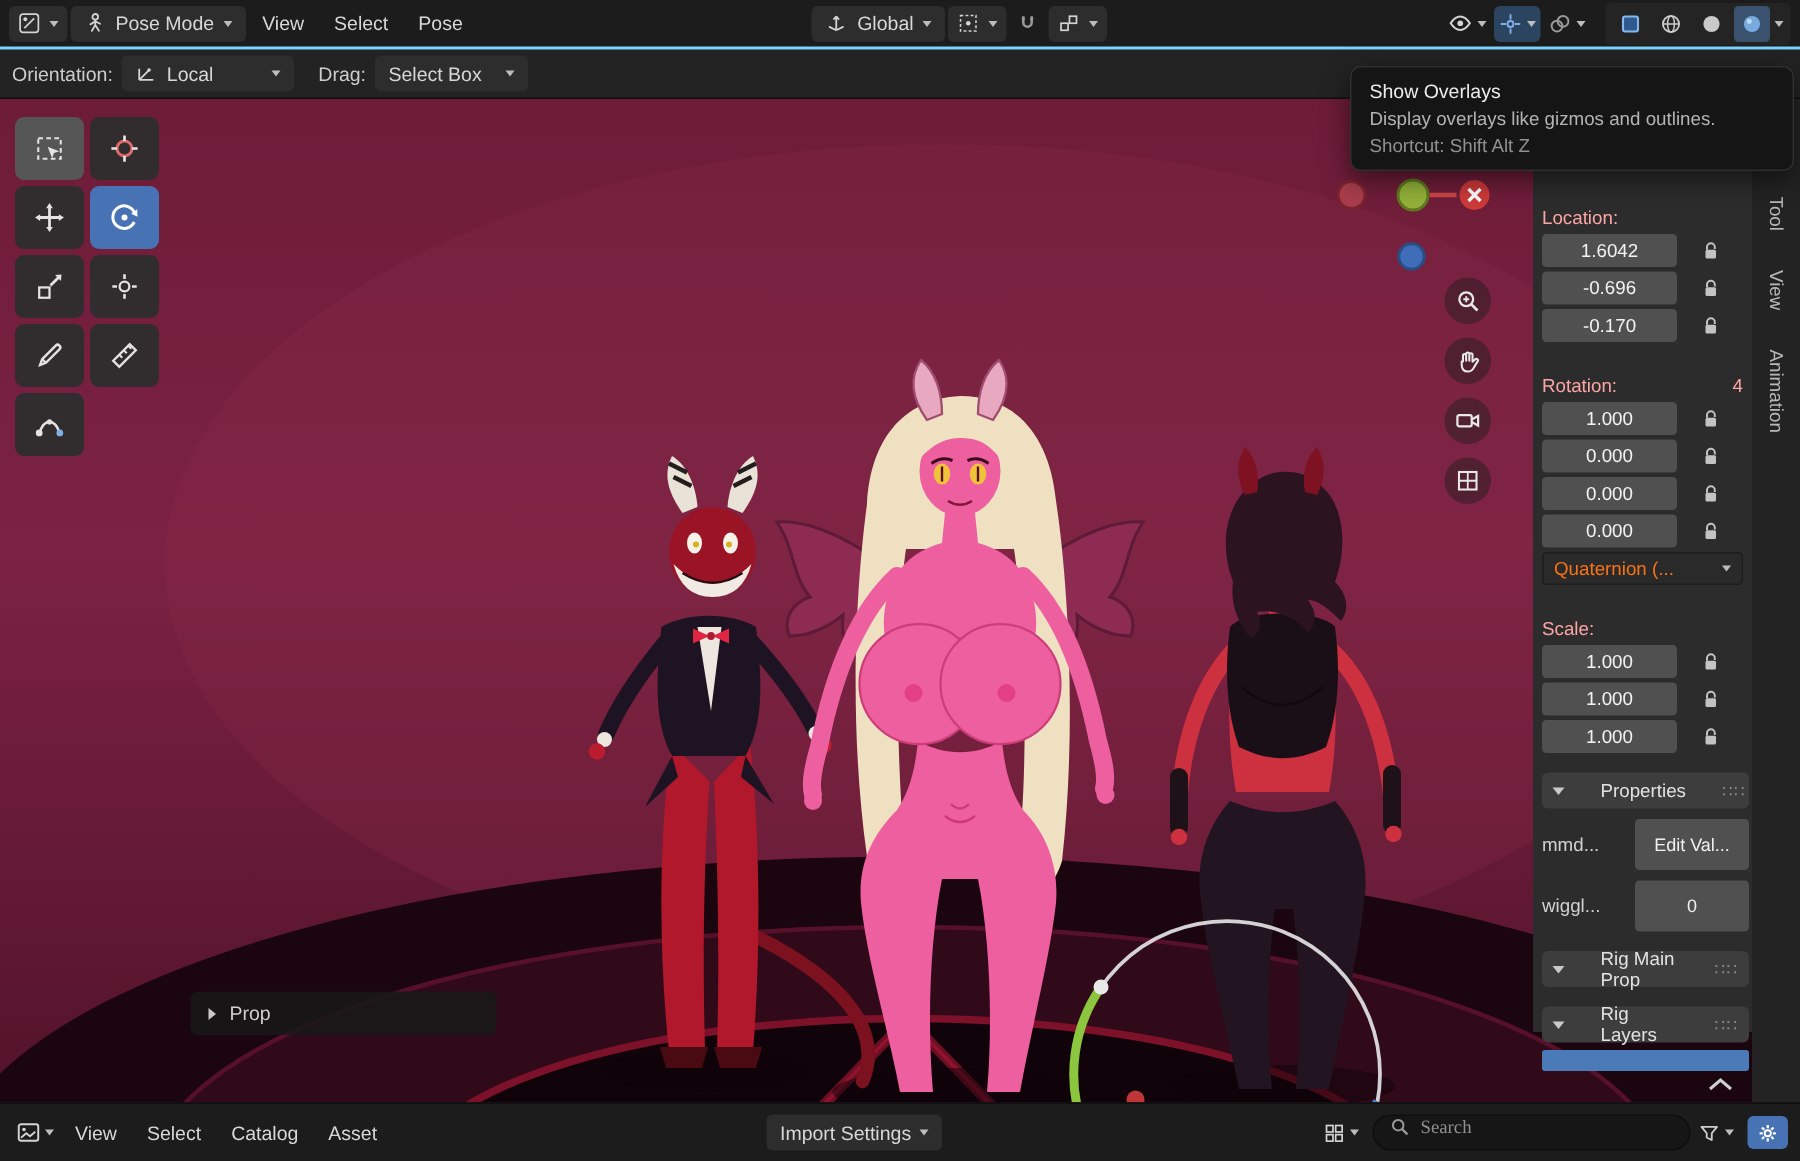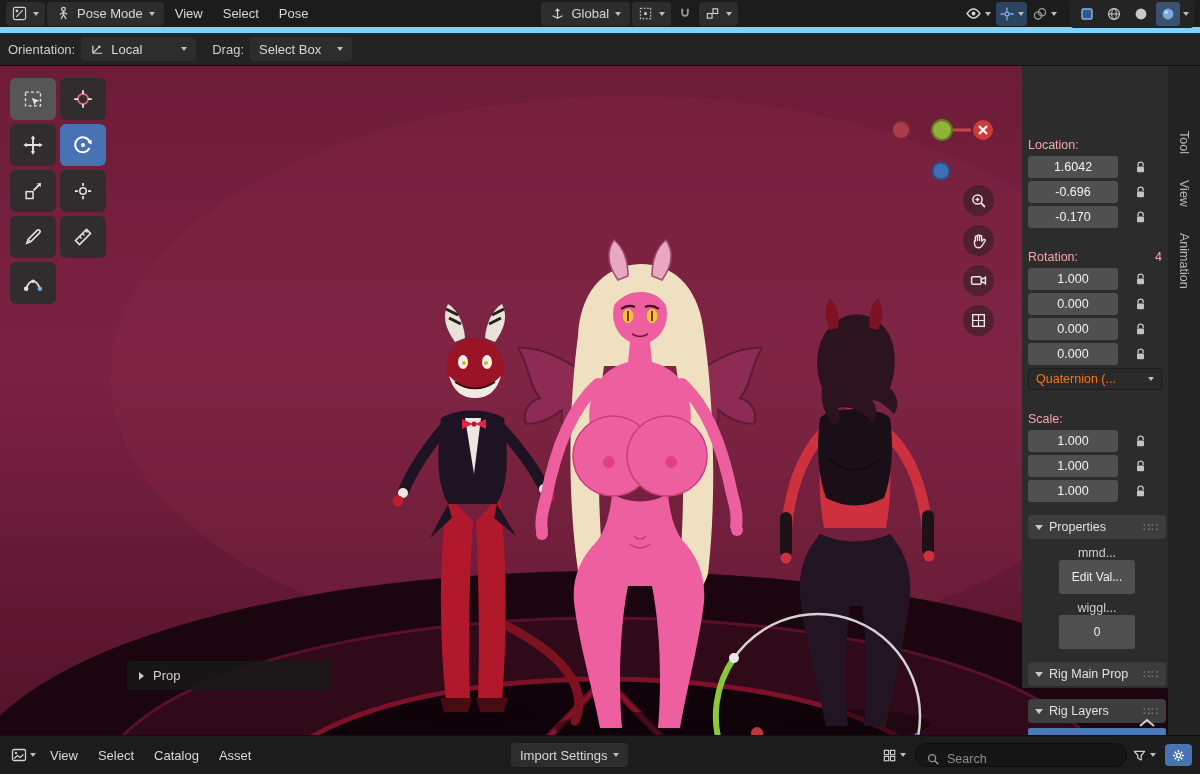--- a/index.html
+++ b/index.html
@@ -2,21 +2,21 @@
 <html><head>
 <meta charset="utf-8">
 <style>
   * { margin:0; padding:0; box-sizing:border-box; }
   html,body { width:1200px; height:774px; overflow:hidden; }
   body { font-family:"Liberation Sans", sans-serif; font-size:13px; color:#d8d8d8; background:#101010; }
   #app { position:relative; width:1200px; height:774px; background:#1c1c1c; }
 
   
   .topbar { position:absolute; left:0; top:0; width:1200px; height:33px; background:#1c1c1c;
-            display:flex; align-items:center; padding:0 6px; gap:2px; border-bottom:6px solid #7dd3fc; z-index:10; }
+            display:flex; align-items:center; padding:0 6px; gap:2px; border-bottom:2px solid #7dd3fc; z-index:10; }
   .toolsettings { position:absolute; left:0; top:33px; width:1200px; height:33px; background:#232323;
             display:flex; align-items:center; padding:0 8px; gap:6px; border-bottom:1px solid #0f0f0f; z-index:9; }
   .bottombar { position:absolute; left:0; top:735px; width:1200px; height:39px; background:#1c1c1c; border-top:1px solid #0f0f0f;
             display:flex; align-items:center; padding:0 8px; gap:2px; z-index:10; }
 
   .pill { display:flex; align-items:center; gap:6px; background:#2d2d2d; border-radius:4px; height:24px; padding:0 9px; }
   .menu-item { height:24px; display:flex; align-items:center; padding:0 9px; border-radius:4px; color:#d8d8d8; }
   .spacer { flex:1; }
   .chev { width:0; height:0; border-left:3.5px solid transparent; border-right:3.5px solid transparent; border-top:4.5px solid #bdbdbd; }
   .icbtn { height:24px; min-width:24px; display:flex; align-items:center; justify-content:center; gap:3px; border-radius:3px; padding:0 3px; }
@@ -43,43 +43,43 @@
   .scroll-hint { position:absolute; left:1138px; top:650px; z-index:5; }
 
   
   .npanel { position:absolute; left:1022px; top:0; width:146px; height:622px; background:#2c2c2c; z-index:4; padding:50px 0 0 6px; }
   .nsec-label { display:flex; justify-content:space-between; align-items:center; width:134px; color:#fca5a5; margin:22px 2px 4px 0; font-size:12.5px; }
   .nrow { display:flex; align-items:center; margin-bottom:3px; }
   .nfield { width:90px; height:22px; background:#505050; border-radius:3px; display:flex; align-items:center; justify-content:center; color:#f2f2f2; font-size:12.5px; }
   .lock { margin-left:17px; display:flex; }
   .ndrop { width:134px; height:22px; background:#2a2a2a; border:1px solid #1d1d1d; border-radius:3px; display:flex; align-items:center;
            justify-content:space-between; padding:0 7px; color:#f97316; font-size:12.5px; margin:3px 0 5px; }
-  .phead { width:138px; height:24px; background:#3d3d3d; border-radius:4px; display:flex; align-items:center; gap:6px; padding:0 7px;
+  .phead { width:138px; height:24px; background:#3d3d3d; border-radius:4px; display:flex; align-items:center; gap:24px; padding:0 7px;
            color:#e2e2e2; margin-top:13px; font-size:12.5px; }
   .tri-down { width:0; height:0; border-left:4px solid transparent; border-right:4px solid transparent; border-top:5px solid #c9c9c9; }
   .grips { margin-left:auto; color:#8b8b8b; letter-spacing:1px; font-size:11px; }
-  .prow { display:flex; align-items:center; width:138px; margin-top:7px;flex-direction:column; }
+  .prow { display:flex; align-items:center; width:138px; margin-top:7px; }
   .prow-label { flex:1; color:#d0d0d0; font-size:12.5px; }
   .pbtn { width:76px; height:34px; background:#505050; border-radius:3px; display:flex; align-items:center; justify-content:center; color:#f0f0f0; font-size:12px; }
   .rig-strip { width:138px; height:14px; background:#4a7ab8; border-radius:2px; margin-top:5px; }
 
   .tabstrip { position:absolute; left:1168px; top:0; width:32px; height:669px; background:#232323; display:flex; flex-direction:column;
             align-items:center; padding-top:60px; gap:16px; z-index:4; }
   .vtab { writing-mode:vertical-rl; color:#b8b8b8; font-size:12.5px; padding:5px 2px; }
 
   
   .tooltip { position:absolute; left:900px; top:44px; width:296px; background:#151515; border:1px solid #2f2f2f; border-radius:7px;
             padding:8px 12px 9px; z-index:60; box-shadow:0 6px 18px rgba(0,0,0,0.5); }
   .tt-title { color:#ececec; font-size:13px; margin-bottom:4px; }
   .tt-body { color:#b4b4b4; font-size:12.5px; margin-bottom:4px; }
   .tt-short { color:#909090; font-size:12.5px; }
 
   
-  .search-box { display:flex; align-items:flex-end; gap:7px; background:#161616; border:1px solid #0e0e0e; border-radius:12px;
-            height:24px; width:212px; padding:0 10px; margin-left:4px; }
+  .search-box { display:flex; align-items:flex-start; gap:7px; background:#161616; border:1px solid #0e0e0e; border-radius:12px;
+            height:24px; width:212px; padding:0 10px; margin-left:4px;font-family:Liberation Serif, serif; }
   .search-box input { background:transparent; border:none; outline:none; color:#d8d8d8; font-family:inherit; font-size:12.5px; width:150px; }
   .search-box input::placeholder { color:#8f8f8f; }
   .gear-btn { width:27px; height:22px; background:#4772b3; border-radius:4px; display:flex; align-items:center; justify-content:center; margin-left:4px; }
 </style>
 </head>
 <body>
 
 <div id="app">
 
   <header class="topbar">
@@ -564,20 +564,25 @@
       <div class="rig-strip"></div>
     </aside>
 
     <div class="tabstrip">
       <div class="vtab">Tool</div>
       <div class="vtab">View</div>
       <div class="vtab">Animation</div>
     </div>
   </div>
 
+  <div class="tooltip">
+    <div class="tt-title">Show Overlays</div>
+    <div class="tt-body">Display overlays like gizmos and outlines.</div>
+    <div class="tt-short">Shortcut: Shift Alt Z</div>
+  </div>
 
   <footer class="bottombar">
     <div class="icbtn">
       <svg width="16" height="16" viewBox="0 0 16 16">
           <rect x="1.5" y="2.5" width="13" height="11" rx="1.5" fill="none" stroke="#d4d4d4" stroke-width="1.3"></rect>
           <circle cx="5" cy="6" r="1.2" fill="#d4d4d4"></circle>
           <path d="M3 11.5 L6.5 8.5 L9 10.5 L12.5 7.5" fill="none" stroke="#d4d4d4" stroke-width="1.2"></path>
         </svg>
       <span class="chev"></span>
     </div>

